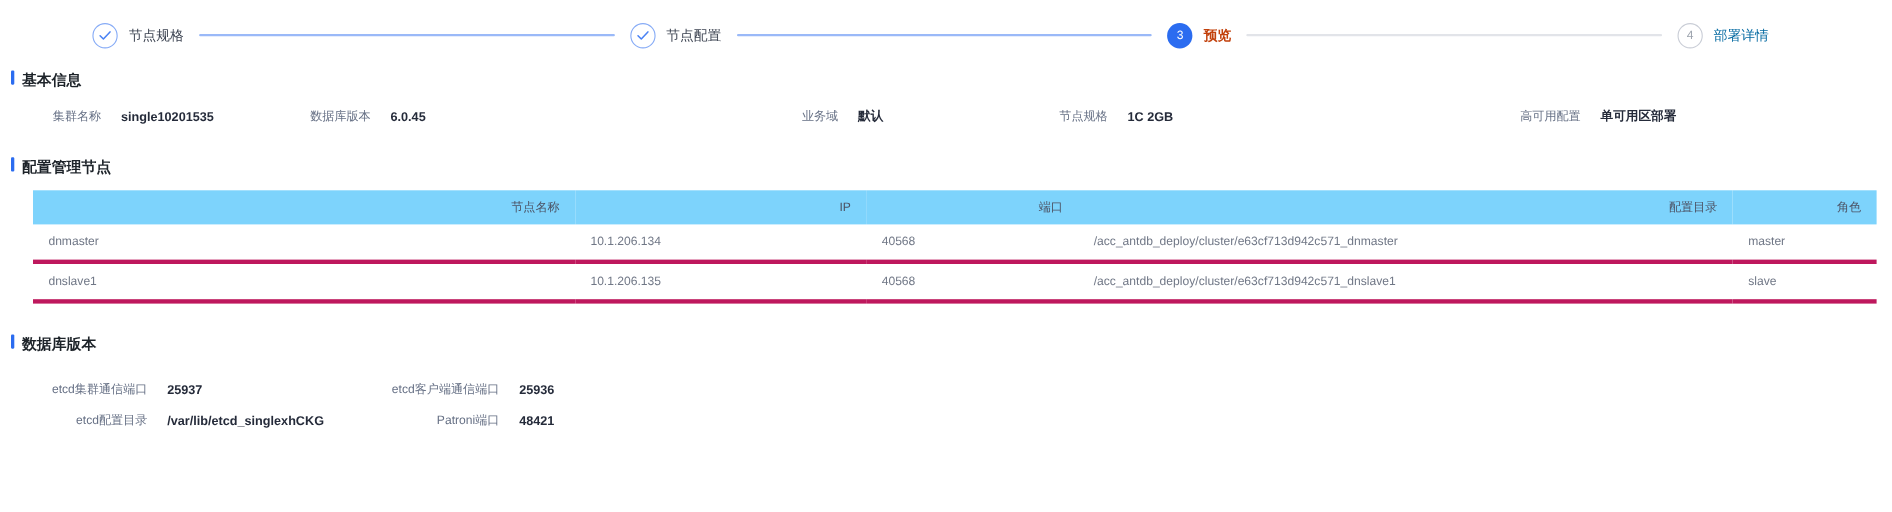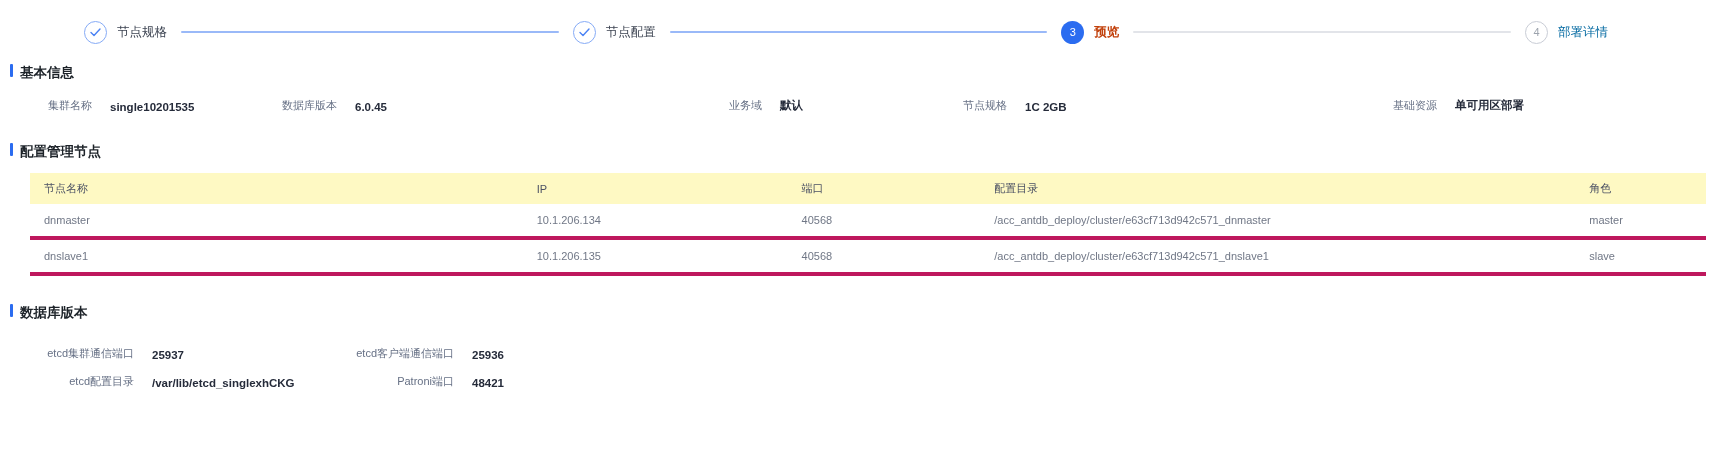--- a/index.html
+++ b/index.html
@@ -33,21 +33,21 @@
   .field { display:flex; align-items:flex-end; gap:18px; font-size:11px; }
   .field .f-label { flex:0 0 62px; text-align:right; color:#667085; white-space:nowrap; }
   .field .f-value { font-weight:bold; color:#252b3a; font-size:11.5px; white-space:nowrap; }
 
   
   .nodes-section { margin-top:30px; }
   table.nodes { border-collapse:collapse; width:1676px; margin:12px 14px 0 30px;
     table-layout:fixed; }
   table.nodes col.c1{width:29.4%} table.nodes col.c2{width:15.8%}
   table.nodes col.c3{width:11.5%} table.nodes col.c4{width:35.5%}
-  table.nodes th { background:#fef9c3; text-align:left; font-weight:normal; color:#4c5264;
+  table.nodes th { background:#7dd3fc; text-align:right; font-weight:normal; color:#4c5264;
     font-size:11px; padding:8px 14px; }
   table.nodes td { color:#707786; font-size:11px; padding:10px 14px;
     border-bottom:4px solid #be185d; white-space:nowrap; overflow:hidden; }
 
   
   .ha-section { margin-top:28px; }
   .ha-grid { display:grid; grid-template-columns:320px 460px; row-gap:13px;
     margin:24px 0 0 10px; }
   .ha-grid .f-label { flex:0 0 124px; }
 </style>
@@ -101,21 +101,21 @@
     </div>
     <div class="field">
       <span class="f-label">业务域</span>
       <span class="f-value">默认</span>
     </div>
     <div class="field">
       <span class="f-label">节点规格</span>
       <span class="f-value">1C 2GB</span>
     </div>
     <div class="field">
-      <span class="f-label">基础资源</span>
+      <span class="f-label">高可用配置</span>
       <span class="f-value">单可用区部署</span>
     </div>
   </div>
 </div>
 
 <div class="nodes-section">
   <div class="section-title">
     <span class="title-bar"></span>
     <span>配置管理节点</span>
   </div>

